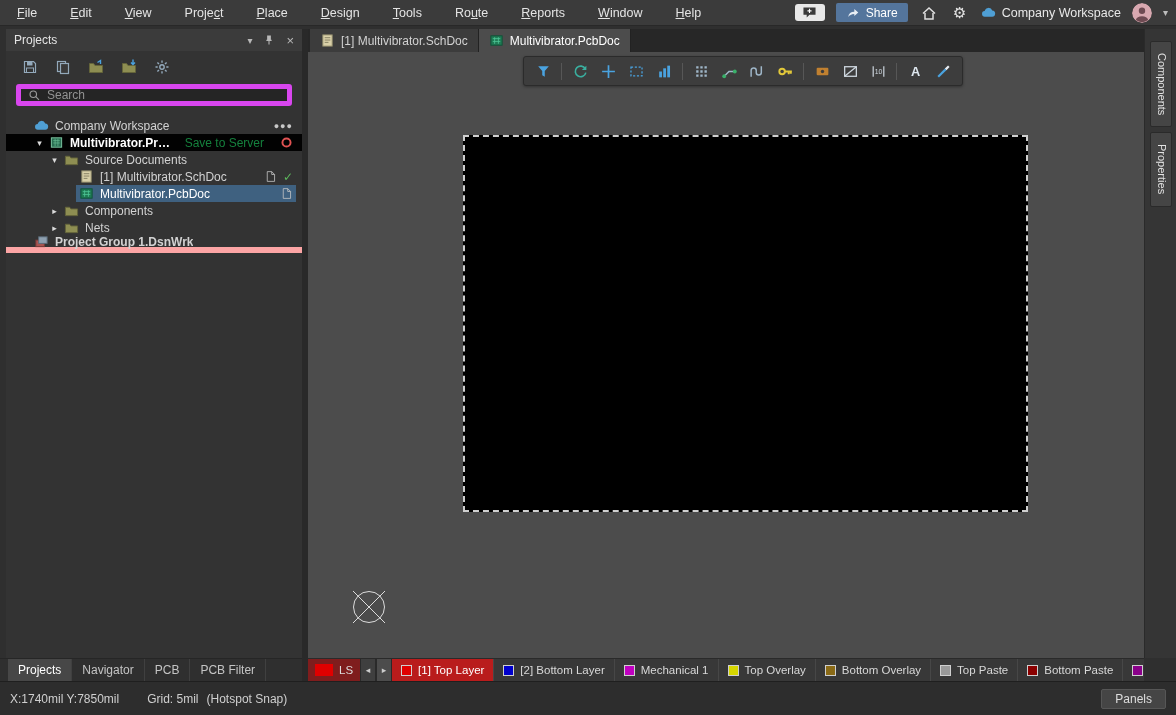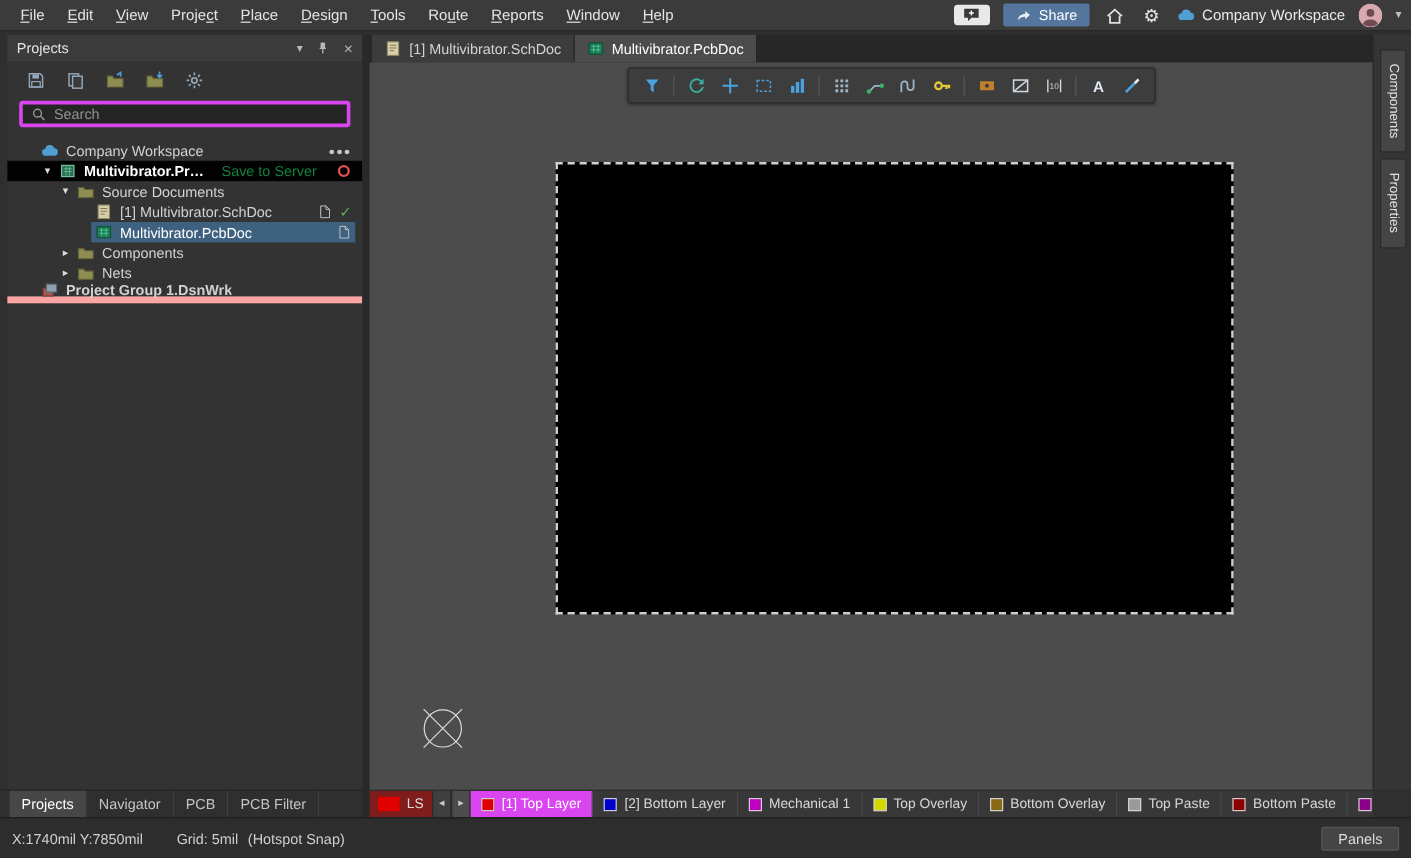--- a/index.html
+++ b/index.html
@@ -4,41 +4,41 @@
 <style>
 *{box-sizing:border-box;margin:0;padding:0}
 html,body{width:1176px;height:715px;overflow:hidden}
 body{background:#2f2f2f;font-family:"Liberation Sans",sans-serif}
 .app{position:relative;width:1176px;height:715px;background:#2f2f2f;color:#d6d6d6;font-size:12px}
 svg{display:block}
 .glyph{font-family:"DejaVu Sans",sans-serif}
 
 
 .menubar{position:absolute;left:0;top:0;width:1176px;height:26px;background:#3b3b3b;display:flex;align-items:center;padding:0 8px;border-bottom:1px solid #282828}
-.menu-items{display:flex;gap:1px}
+.menu-items{display:flex;gap:15px}
 .menu-item{padding:3px 9px;color:#e4e4e4;font-size:12.5px;cursor:default}
 .menu-item u{text-decoration:underline}
 .menubar-right{margin-left:auto;display:flex;align-items:center;gap:11px}
 .comment-btn{background:#e8e8e8;border:none;border-radius:3px;width:30px;height:17px;display:flex;align-items:center;justify-content:center;cursor:pointer}
 .share-btn{background:#54759c;color:#fff;border:none;border-radius:2px;height:19px;padding:0 10px;display:flex;gap:6px;align-items:center;font-size:12px;font-family:"Liberation Sans",sans-serif;cursor:pointer}
 .icon-btn{display:flex;align-items:center;justify-content:center;width:20px;height:20px;color:#e6e6e6;cursor:pointer}
 .gear-glyph{font-size:15px;color:#e6e6e6}
 .workspace{display:flex;align-items:center;gap:6px;color:#e8e8e8;font-size:12.5px;cursor:pointer}
 .avatar{width:20px;height:20px;border-radius:50%;overflow:hidden;cursor:pointer}
 .caret{color:#bdbdbd;font-size:10px;cursor:pointer}
 
 
 .left-panel{position:absolute;left:6px;top:29px;width:296px;height:629px;background:#333;display:flex;flex-direction:column}
 .panel-header{height:22px;display:flex;align-items:center;padding:0 8px;background:#3b3b3b;color:#e4e4e4;flex:none}
 .panel-title{font-size:12px}
 .ph-icons{margin-left:auto;display:flex;gap:11px;color:#b8b8b8;align-items:center}
 .ph-icons>span{cursor:pointer;font-size:10px;display:flex;align-items:center}
 .panel-toolbar{height:32px;display:flex;align-items:center;gap:11px;padding:0 13px;flex:none}
 .tool-btn{width:22px;height:22px;display:flex;align-items:center;justify-content:center;cursor:pointer}
-.search-box{margin:1px 10px 6px;height:22px;background:#252525;border:3px solid #d946ef;border-radius:3px;display:flex;align-items:center;padding:0 7px;gap:6px;flex:none}
+.search-box{margin:1px 10px 6px;height:22px;background:#252525;border:5px solid #d946ef;border-radius:3px;display:flex;align-items:center;padding:0 7px;gap:6px;flex:none}
 .search-box input{flex:1;background:none;border:none;outline:none;color:#ddd;font:12px "Liberation Sans",sans-serif}
 .search-box input::placeholder{color:#929292}
 .tree{padding-top:5px;overflow:hidden}
 .tree-row{display:flex;align-items:center;height:17px;padding-right:6px;color:#d2d2d2;font-size:12px;white-space:nowrap;cursor:default}
 .arrow{width:13px;flex:none;font-size:9px;color:#dcdcdc;text-align:center}
 .row-body{display:flex;align-items:center;gap:6px;flex:1;height:100%;padding:0 3px;min-width:0}
 .lab{overflow:hidden;text-overflow:ellipsis}
 .bold{font-weight:bold}
 .flex1{flex:1}
 .row-dark{background:#020202;color:#fff}
@@ -66,21 +66,21 @@
 
 
 .layer-bar{height:23px;background:#383838;border-top:1px solid #2a2a2a;display:flex;align-items:stretch;overflow:hidden;flex:none}
 .ls-chip{display:flex;align-items:center;gap:6px;padding:0 7px;background:#7f1d1d;cursor:pointer}
 .ls-swatch{width:18px;height:12px;flex:none}
 .ls-label{font-size:11.5px;color:#dcdcdc}
 .nav-btn{width:16px;display:flex;align-items:center;justify-content:center;background:#3f3f3f;border-left:1px solid #2a2a2a;border-right:1px solid #2a2a2a;color:#ccc;font-size:9px;cursor:pointer}
 .nav-btn.lighter{background:#4c4c4c}
 .layer-tabs{display:flex;align-items:stretch;flex:1;overflow:hidden}
 .layer-tab{display:flex;align-items:center;gap:6px;padding:0 9px;font-size:11.5px;color:#d8d8d8;border-right:1px solid #474747;white-space:nowrap;cursor:pointer}
-.layer-tab.active{background:#d946ef;color:#fff}
+.layer-tab.active{background:#b91c1c;color:#fff}
 .swatch{width:11px;height:11px;border:1px solid #cfcfcf;flex:none}
 
 
 .panel-tabs-bar{position:absolute;left:0;top:658px;width:302px;height:23px;background:#2f2f2f;border-top:1px solid #262626;display:flex;align-items:stretch;padding-left:8px}
 .panel-tab{display:flex;align-items:center;padding:0 10px;font-size:12px;color:#c4c4c4;border-right:1px solid #404040;cursor:pointer;white-space:nowrap}
 .panel-tab.active{background:#474747;color:#fff}
 
 
 .right-strip{position:absolute;left:1144px;top:29px;width:32px;height:629px;background:#353535;border-left:1px solid #2a2a2a;display:flex;flex-direction:column;align-items:center}
 .v-tab{writing-mode:vertical-rl;padding:11px 3px;background:#454545;border:1px solid #2a2a2a;border-radius:2px;color:#e2e2e2;font-size:11px;width:22px;text-align:center;margin-top:12px;cursor:pointer}

